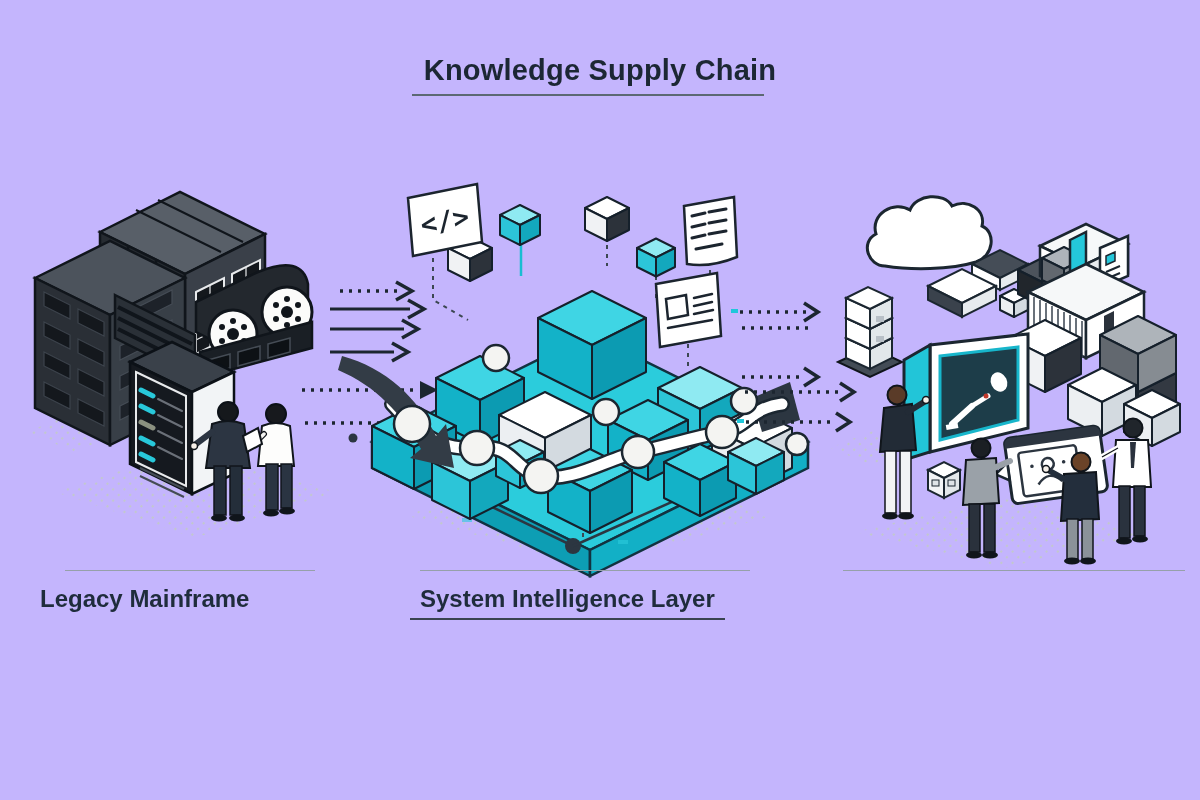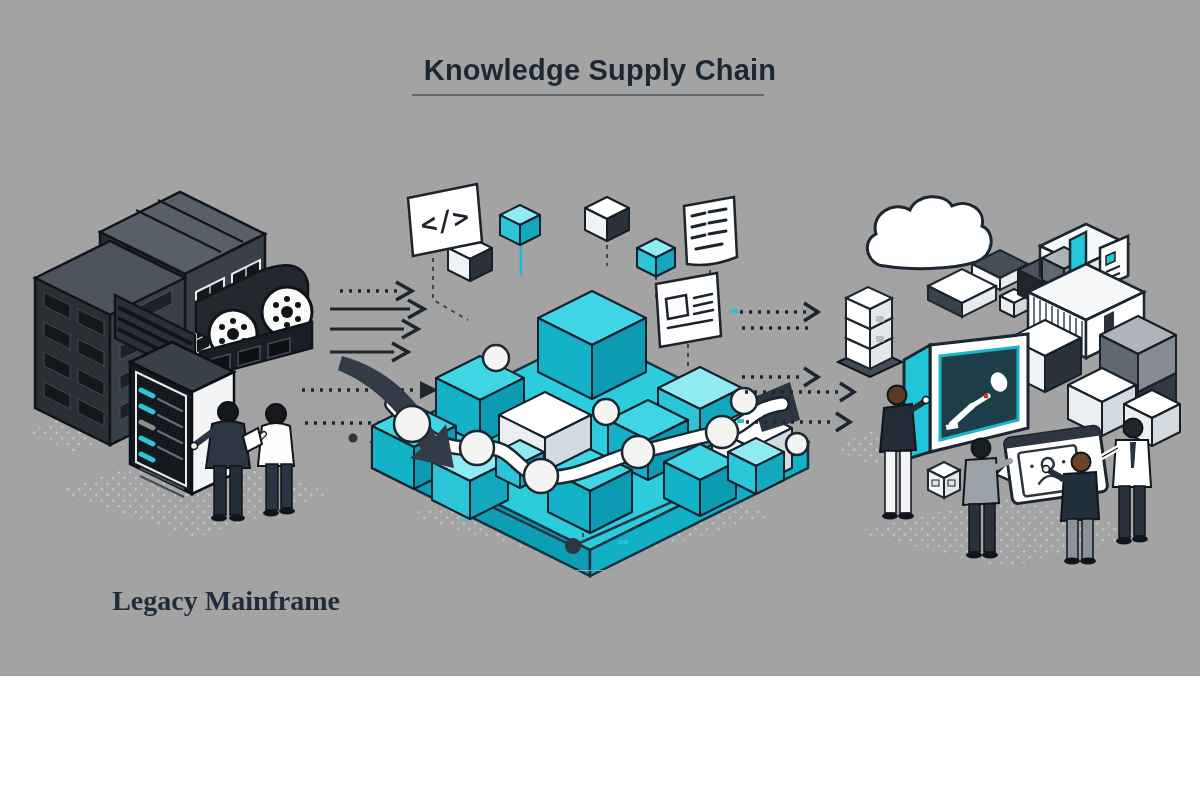--- a/index.html
+++ b/index.html
@@ -1,25 +1,25 @@
 <!DOCTYPE html>
 <html><head>
 <meta charset="utf-8">
 <style>
   html,body{margin:0;padding:0;background:#ffffff;}
   body{width:1200px;height:800px;font-family:"Liberation Sans",sans-serif;}
-  .canvas{position:relative;width:1200px;height:676px;background:#a3a3a3;overflow:hidden;}
+  .canvas{position:relative;width:1200px;height:800px;background:#c4b5fd;overflow:hidden;}
   .title{position:absolute;top:54px;left:0;right:0;text-align:center;
          font-size:29px;font-weight:700;color:#1c2734;letter-spacing:.2px;}
   .title-underline{position:absolute;top:94px;left:412px;width:352px;height:2px;background:#5c6873;}
   .hairline{position:absolute;top:570px;height:1px;background:#96a0a9;}
   .hairline.l{left:65px;width:250px;}
   .hairline.m{left:420px;width:330px;}
   .hairline.r{left:843px;width:342px;}
-  .label{position:absolute;top:585px;font-size:28px;font-weight:700;color:#1f2c3c;text-align:right;font-family:Liberation Serif, serif;}
+  .label{position:absolute;top:585px;font-size:24px;font-weight:700;color:#1f2c3c;text-align:left;}
   .label.l{left:40px;width:300px;}
   .label.m{left:410px;width:350px;}
   .label.r{left:833px;width:360px;}
   .label.m span{display:inline-block;border-bottom:2px solid #39434f;padding:0 10px 5px;}
   svg.art{position:absolute;left:0;top:0;width:1200px;height:800px;}
   
   .c-cyan {--ct:#3fd5e4;--cl:#13b2c8;--cr:#0c9bb2;}
   .c-cyan2{--ct:#8feaf2;--cl:#2cc5d8;--cr:#13a8bd;}
   .c-white{--ct:#ffffff;--cl:#eceff2;--cr:#d3dae0;}
   .c-dark {--ct:#4c535c;--cl:#21262c;--cr:#333942;}
@@ -447,14 +447,17 @@
     </g>
   </svg>
 
   <div class="hairline l"></div>
   <div class="hairline m"></div>
   <div class="hairline r"></div>
 
   <div class="label l">
     <span>Legacy Mainframe</span>
   </div>
+  <div class="label m">
+    <span>System Intelligence Layer</span>
+  </div>
 
 </div>
 
 </body></html>

